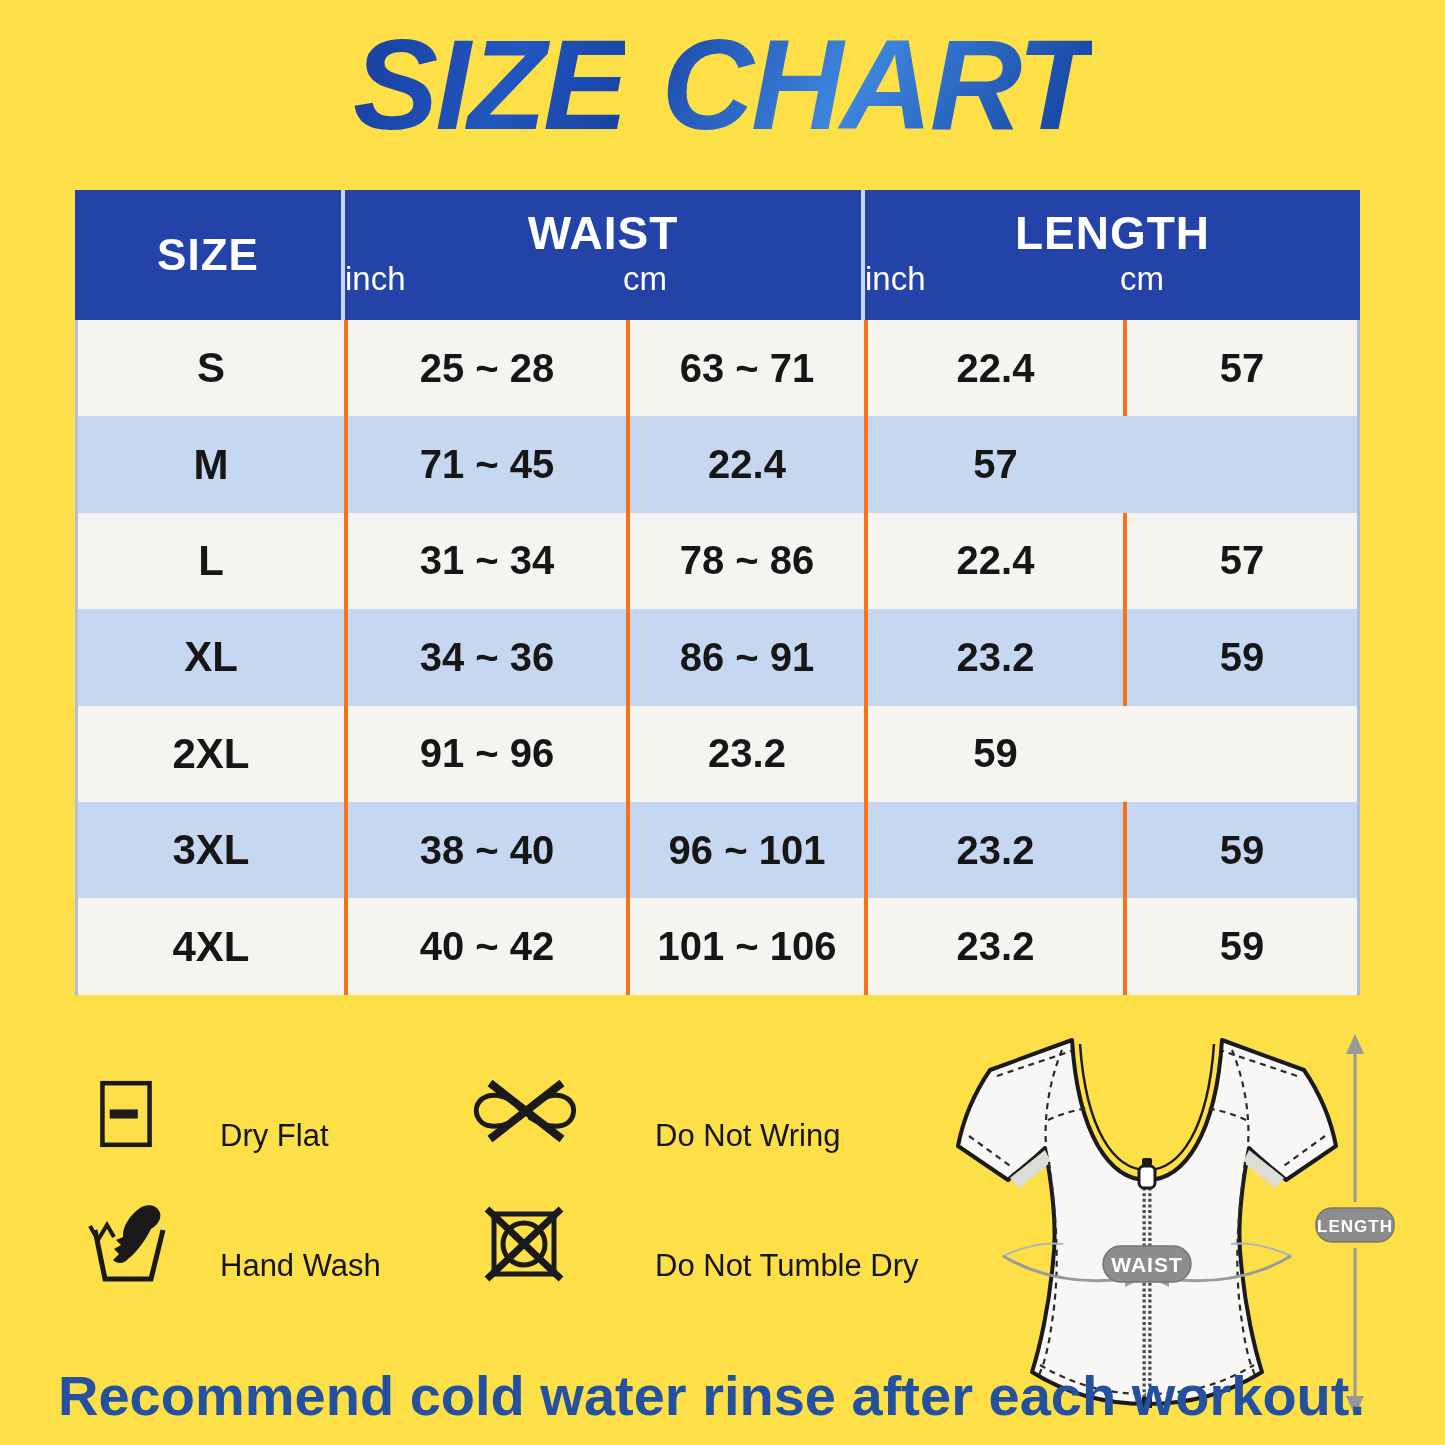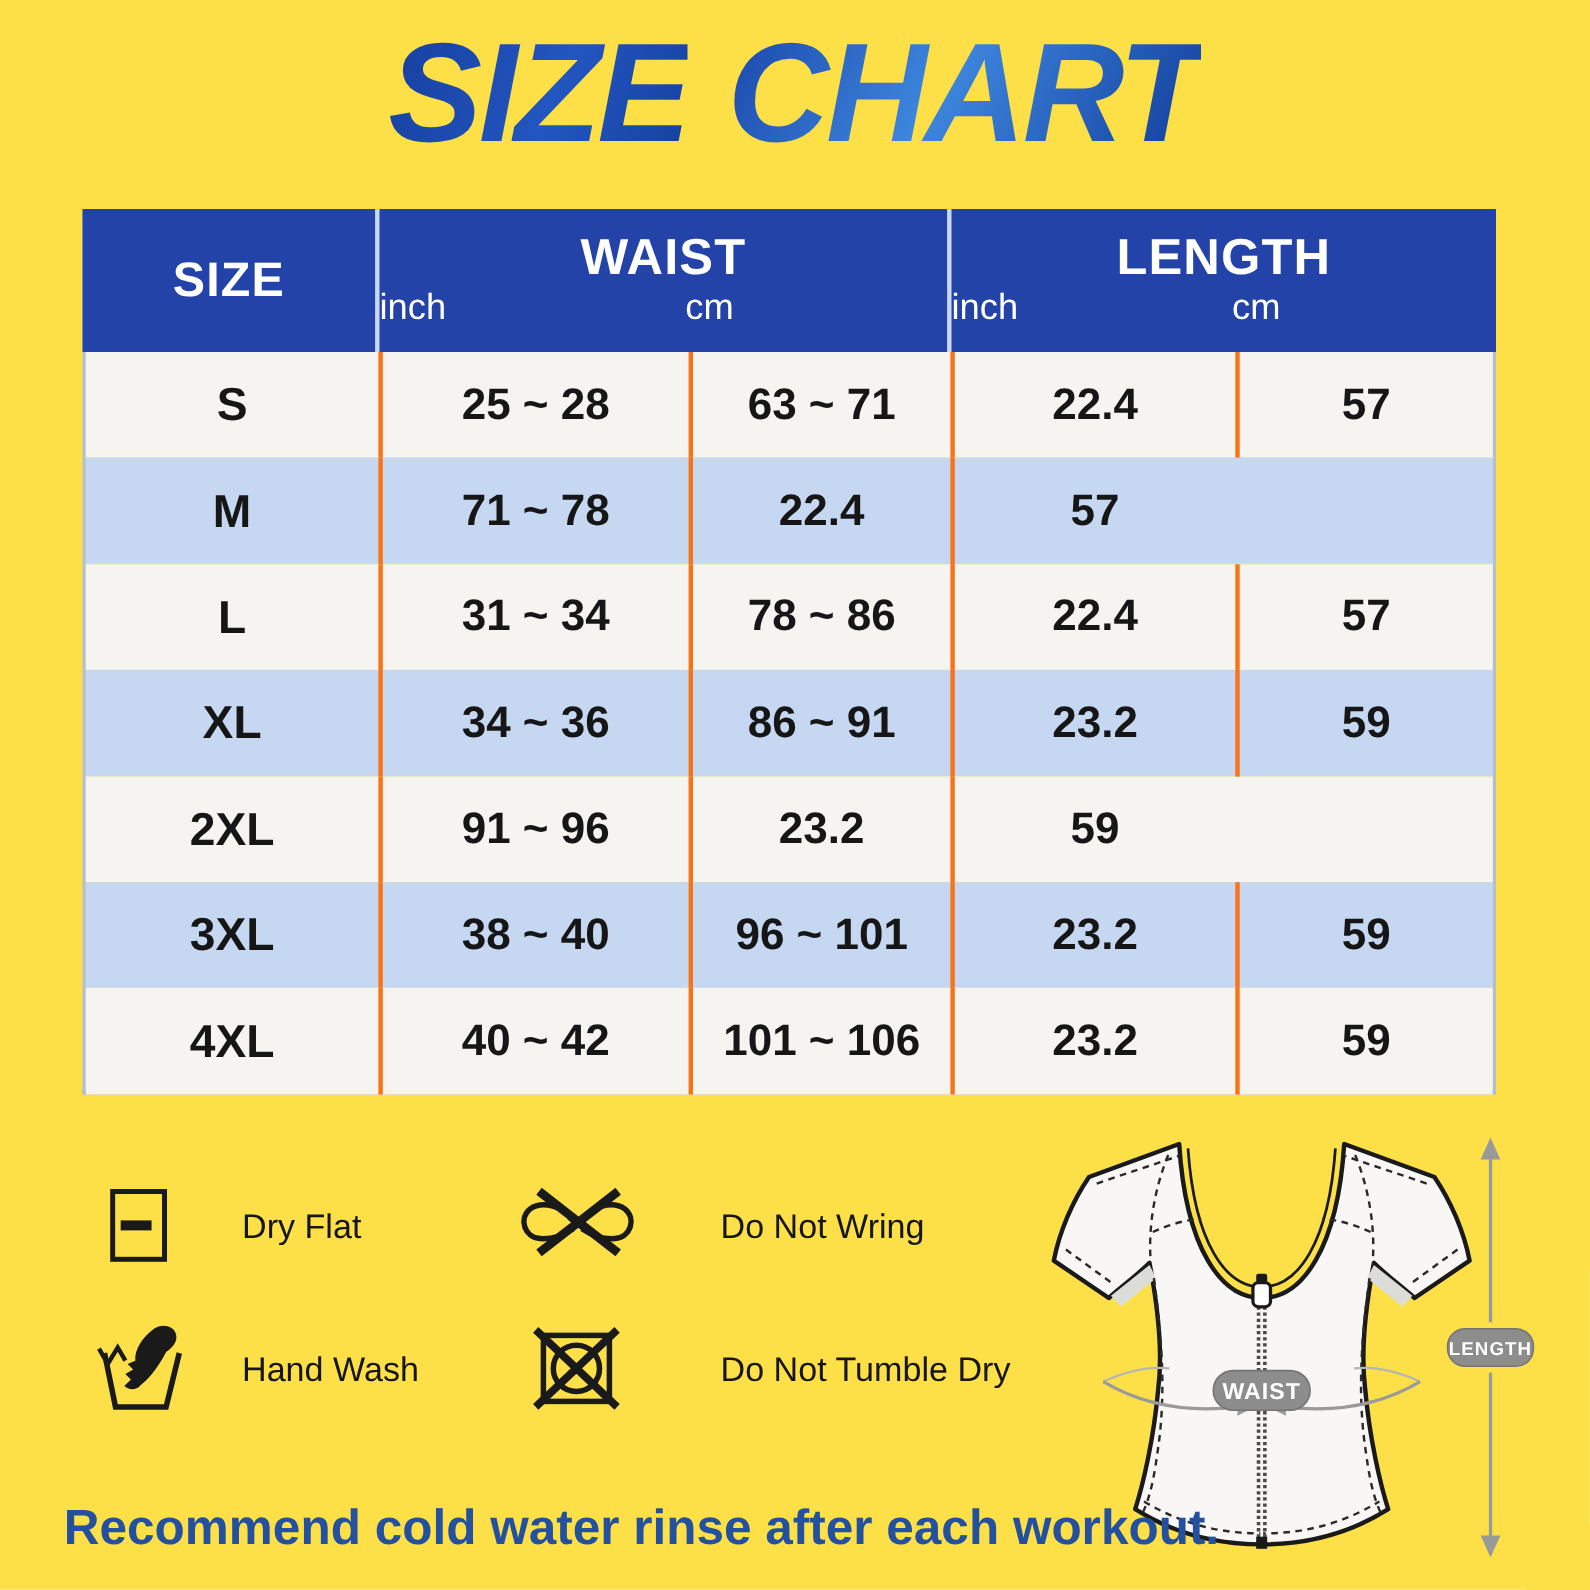--- a/index.html
+++ b/index.html
@@ -62,26 +62,27 @@
     font-weight:bold; font-size:40px; color:#161616; box-sizing:border-box;
   }
   .tcell + .tcell { border-left:4px solid #f97316; }
   .tcell.size { font-size:42px; }
 
   
   .care-icon { position:absolute; }
   .care-label {
     position:absolute; font-size:31px; color:#151515; line-height:40px;
     white-space:nowrap;
+    margin-top:21px;
   }
 
   
   .footnote {
     position:absolute; left:58px; top:1363px;
-    font-size:45px; font-weight:bold; color:#24519f; white-space:nowrap;
+    font-size:56px; font-weight:bold; color:#24519f; white-space:nowrap;
   }
 
   
   .garment { position:absolute; left:945px; top:1020px; }
 </style>
 </head>
 <body>
 
 <div class="canvas">
 
@@ -114,21 +115,21 @@
     <div class="tbody">
       <div class="trow">
         <div class="tcell size">S</div>
         <div class="tcell">25 ~ 28</div>
         <div class="tcell">63 ~ 71</div>
         <div class="tcell">22.4</div>
         <div class="tcell">57</div>
       </div>
       <div class="trow">
         <div class="tcell size">M</div>
-        <div class="tcell">71 ~ 78</div>
+        <div class="tcell">71 ~ 45</div>
         <div class="tcell">22.4</div>
         <div class="tcell">57</div>
       </div>
       <div class="trow">
         <div class="tcell size">L</div>
         <div class="tcell">31 ~ 34</div>
         <div class="tcell">78 ~ 86</div>
         <div class="tcell">22.4</div>
         <div class="tcell">57</div>
       </div>

